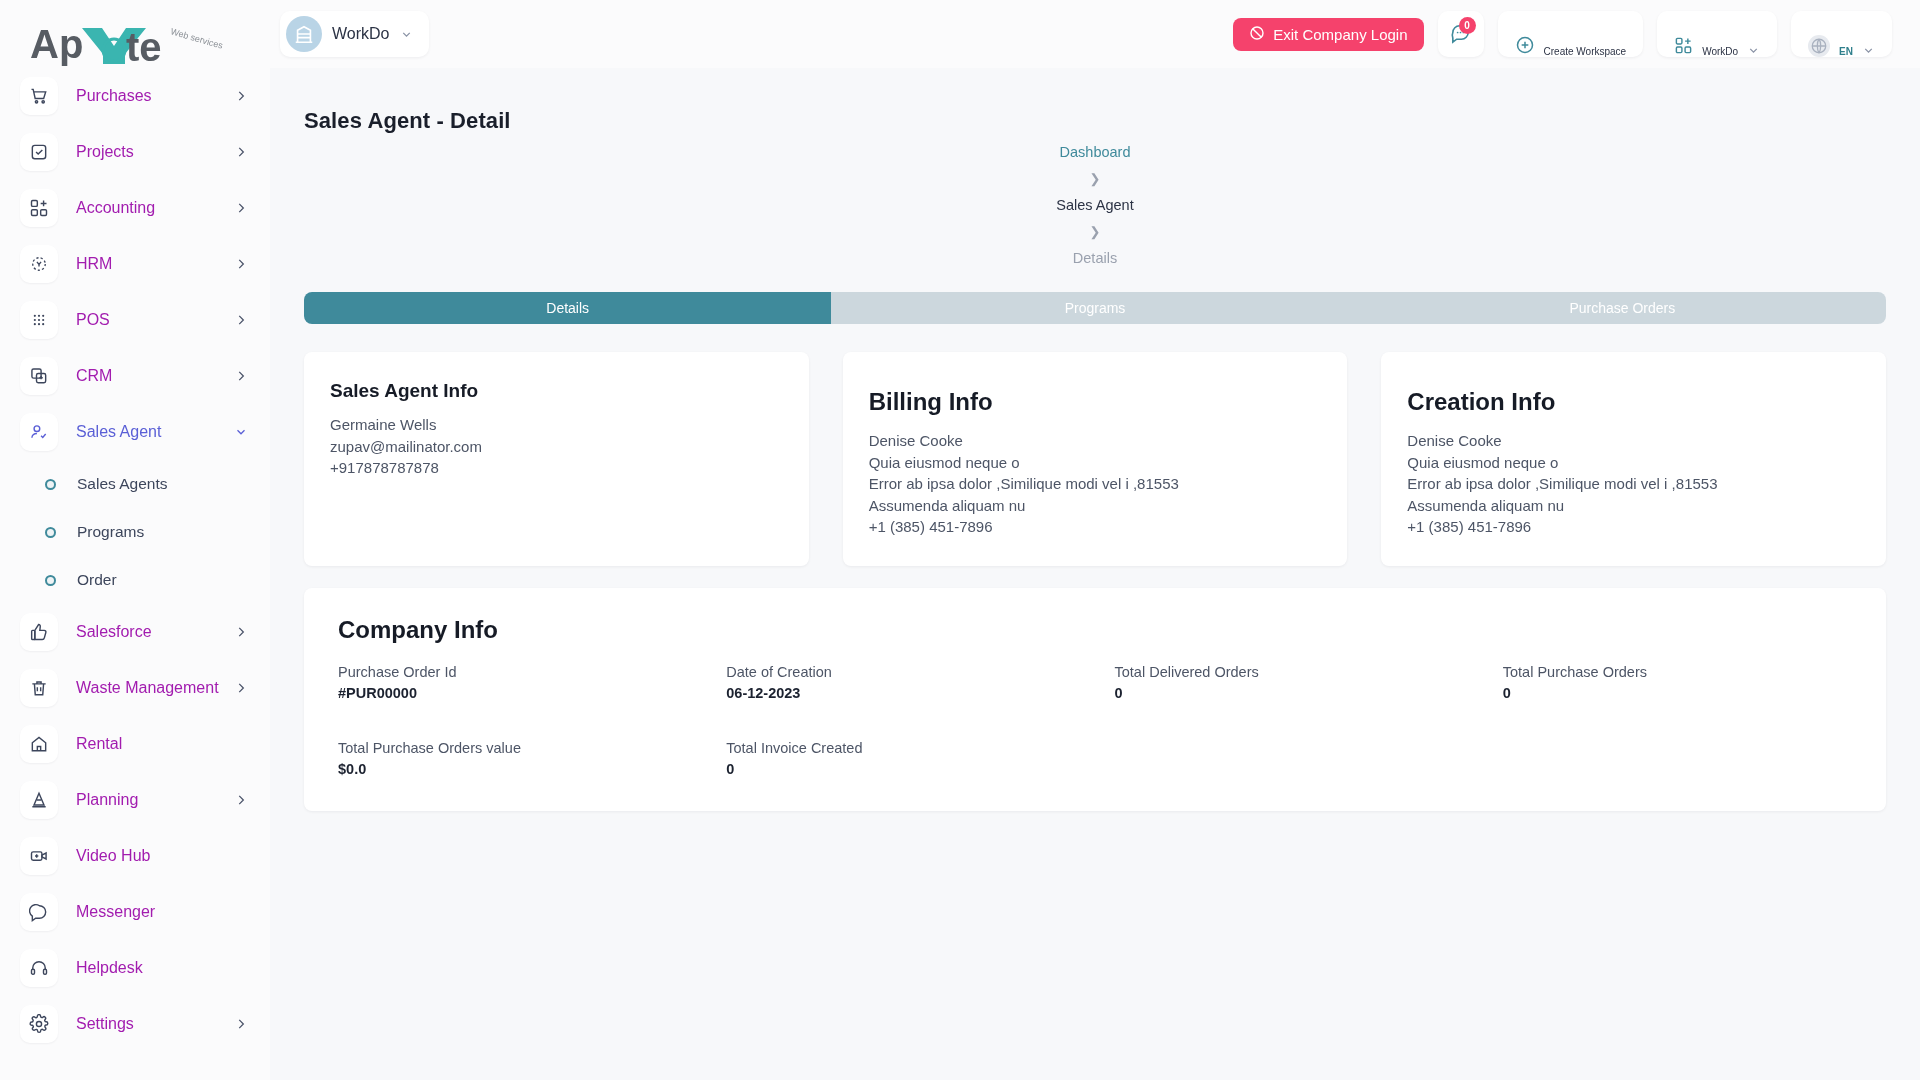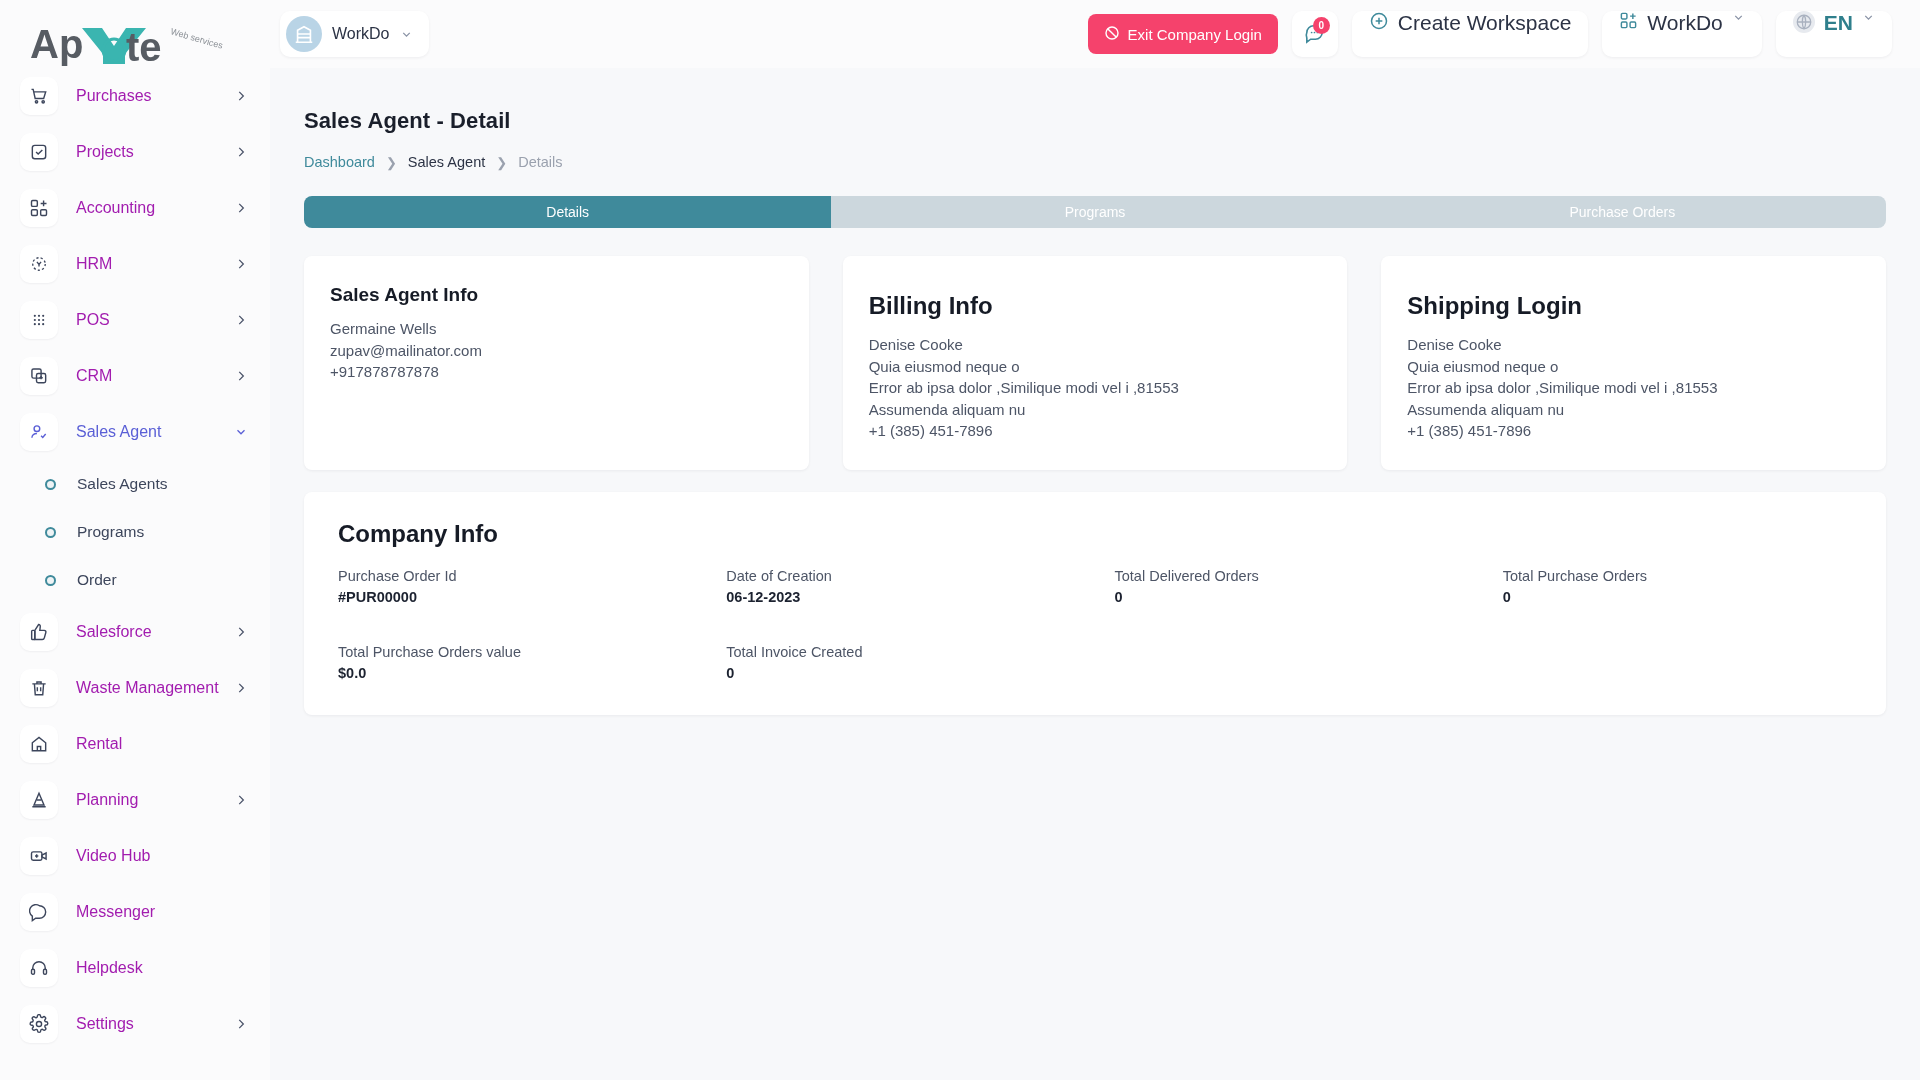--- a/index.html
+++ b/index.html
@@ -38,41 +38,41 @@
   .ws-name { font-size: 16px; color: #2c3345; font-weight: 400; }
   .chev { color: #8a93a6; display: flex; align-items: center; }
 
   .topbar-right {
     margin-left: auto; display: flex; align-items: center; gap: 14px;
     padding-right: 28px;
   }
   .exit-btn {
     display: flex; align-items: center; gap: 8px;
     background: #f5426c; color: #fff; border: none;
-    border-radius: 8px; height: 40px; padding: 0 16px;
+    border-radius: 8px; height: 33px; padding: 0 16px;
     font-size: 15px; font-family: inherit; cursor: pointer;
     white-space: nowrap;
   }
   .icon-chip {
     width: 46px; height: 46px; border-radius: 10px; background: #fff;
     box-shadow: 0 1px 3px rgba(16,24,40,.06);
     display: flex; align-items: center; justify-content: center;
     position: relative;
   }
   .badge {
     position: absolute; top: 6px; right: 8px;
     min-width: 17px; height: 17px; border-radius: 9px;
     background: #f5426c; color: #fff; font-size: 10px; font-weight: 700;
     display: flex; align-items: center; justify-content: center; padding: 0 4px;
   }
   .pill {
-    display: flex; align-items: flex-start; gap: 9px;
+    display: flex; align-items: flex-end; gap: 9px;
     background: #fff; border-radius: 10px; height: 46px; padding: 0 17px;
     box-shadow: 0 1px 3px rgba(16,24,40,.06);
-    font-size: 21px; color: #2c3345; white-space: nowrap;
+    font-size: 10px; color: #2c3345; white-space: nowrap;
   }
   .pill.lang .lang-txt { color: #2f7f8c; font-weight: 600; }
   .globe { width: 22px; height: 22px; border-radius: 50%; background: #e7eaef;
            display:flex; align-items:center; justify-content:center; }
 
   
   .sidebar {
     position: absolute; top: 68px; left: 0; width: 270px; height: 1012px;
     background: #fbfbfc; overflow: hidden;
   }
@@ -102,21 +102,21 @@
     width: 11px; height: 11px; border-radius: 50%;
     border: 2.5px solid #3f8a9b; background: #eef3f5;
     flex: 0 0 11px;
   }
   .sub-label { margin-left: 21px; font-size: 15.5px; color: #3d465c; }
 
   
   .main { position: absolute; top: 80px; left: 270px; width: 1650px; height: 1012px; }
   .page-head { padding: 28px 34px 0 34px; }
   .page-title { font-size: 22px; font-weight: 700; color: #1a1f2b; letter-spacing: .1px; }
-  .crumbs { display: flex; align-items: flex-end; gap: 11px; margin-top: 20px; font-size: 14.5px; }
+  .crumbs { display: flex; align-items: center; gap: 11px; margin-top: 10px; font-size: 14.5px; flex-direction: column; }
   .crumbs a { color: #3f8a9b; text-decoration: none; }
   .crumbs .cur-dark { color: #2c3345; font-weight: 500; }
   .crumbs .muted { color: #9aa1ae; }
   .crumb-sep { color: #9aa1ae; font-size: 13px; }
 
   .tabs {
     display: flex; margin: 26px 34px 0 34px; border-radius: 8px; overflow: hidden;
   }
   .tab {
     flex: 1 1 0; height: 32px; display: flex; align-items: center; justify-content: center;
@@ -514,21 +514,21 @@
     <div class="card">
       <div class="card-title big">Billing Info</div>
       <div class="card-line">Denise Cooke</div>
       <div class="card-line">Quia eiusmod neque o</div>
       <div class="card-line">Error ab ipsa dolor ,Similique modi vel i ,81553</div>
       <div class="card-line">Assumenda aliquam nu</div>
       <div class="card-line">+1 (385) 451-7896</div>
     </div>
 
     <div class="card">
-      <div class="card-title big">Shipping Login</div>
+      <div class="card-title big">Creation Info</div>
       <div class="card-line">Denise Cooke</div>
       <div class="card-line">Quia eiusmod neque o</div>
       <div class="card-line">Error ab ipsa dolor ,Similique modi vel i ,81553</div>
       <div class="card-line">Assumenda aliquam nu</div>
       <div class="card-line">+1 (385) 451-7896</div>
     </div>
 
   </div>
 
   <div class="company-card">

